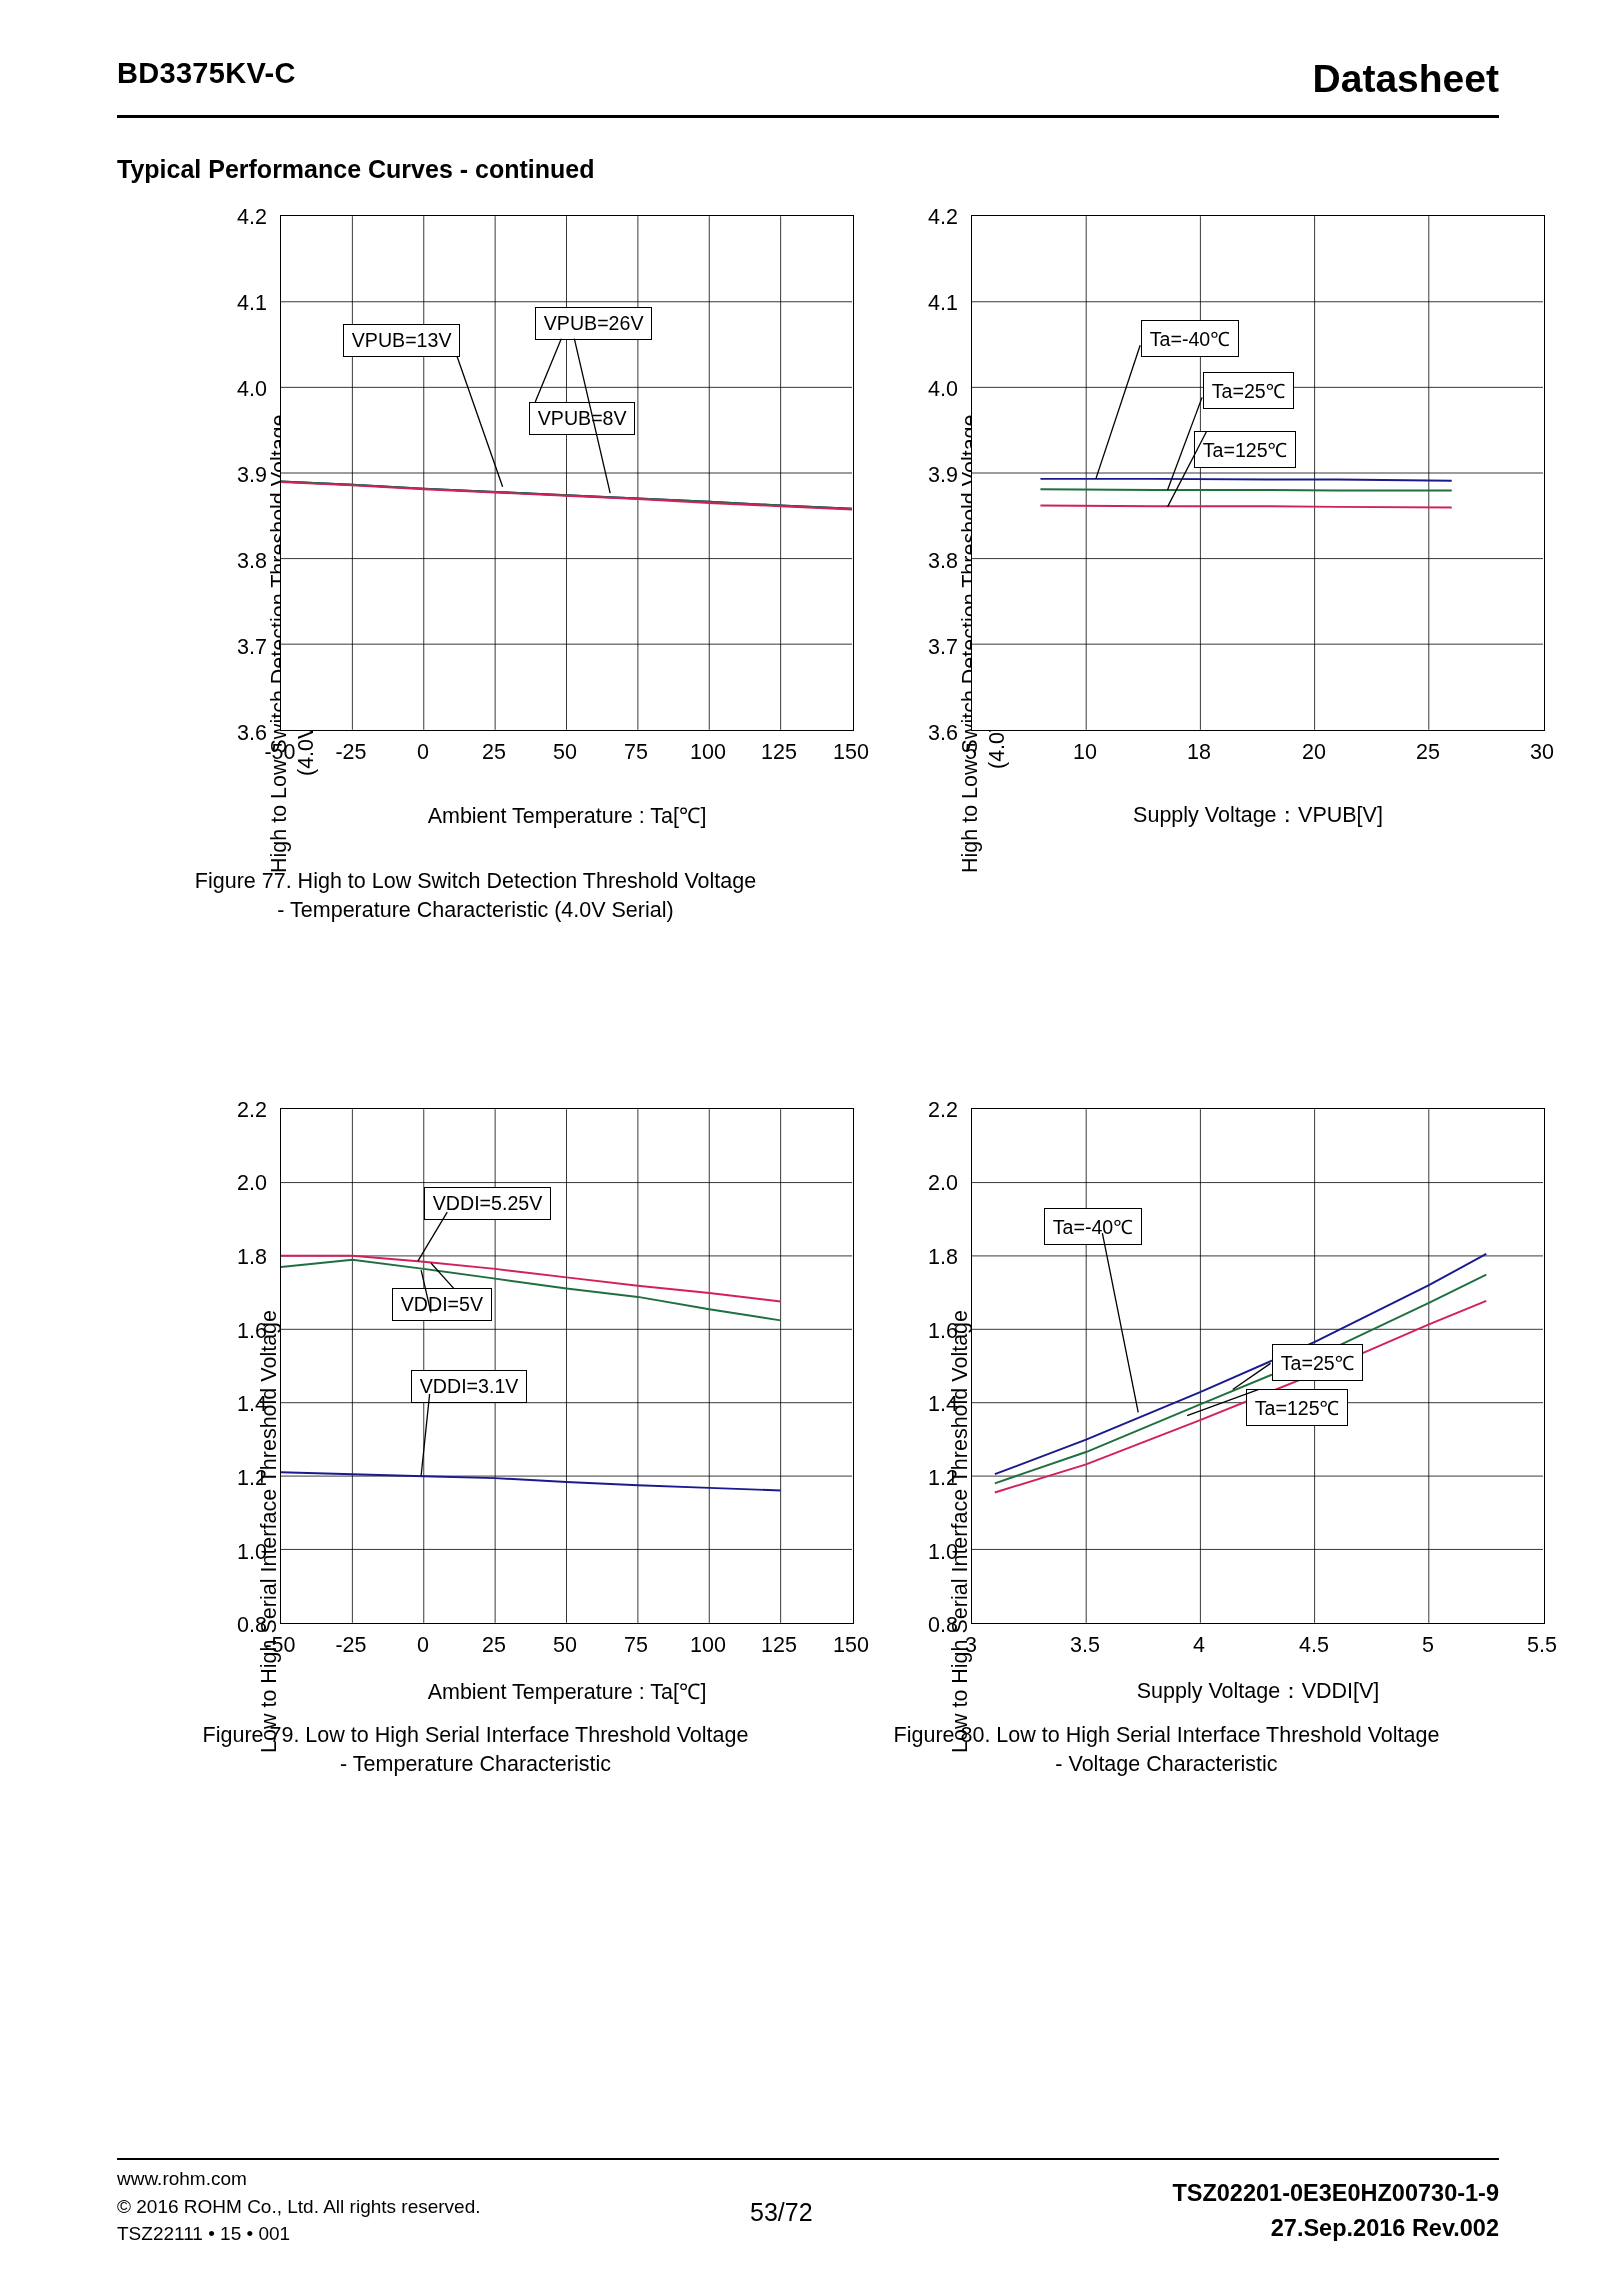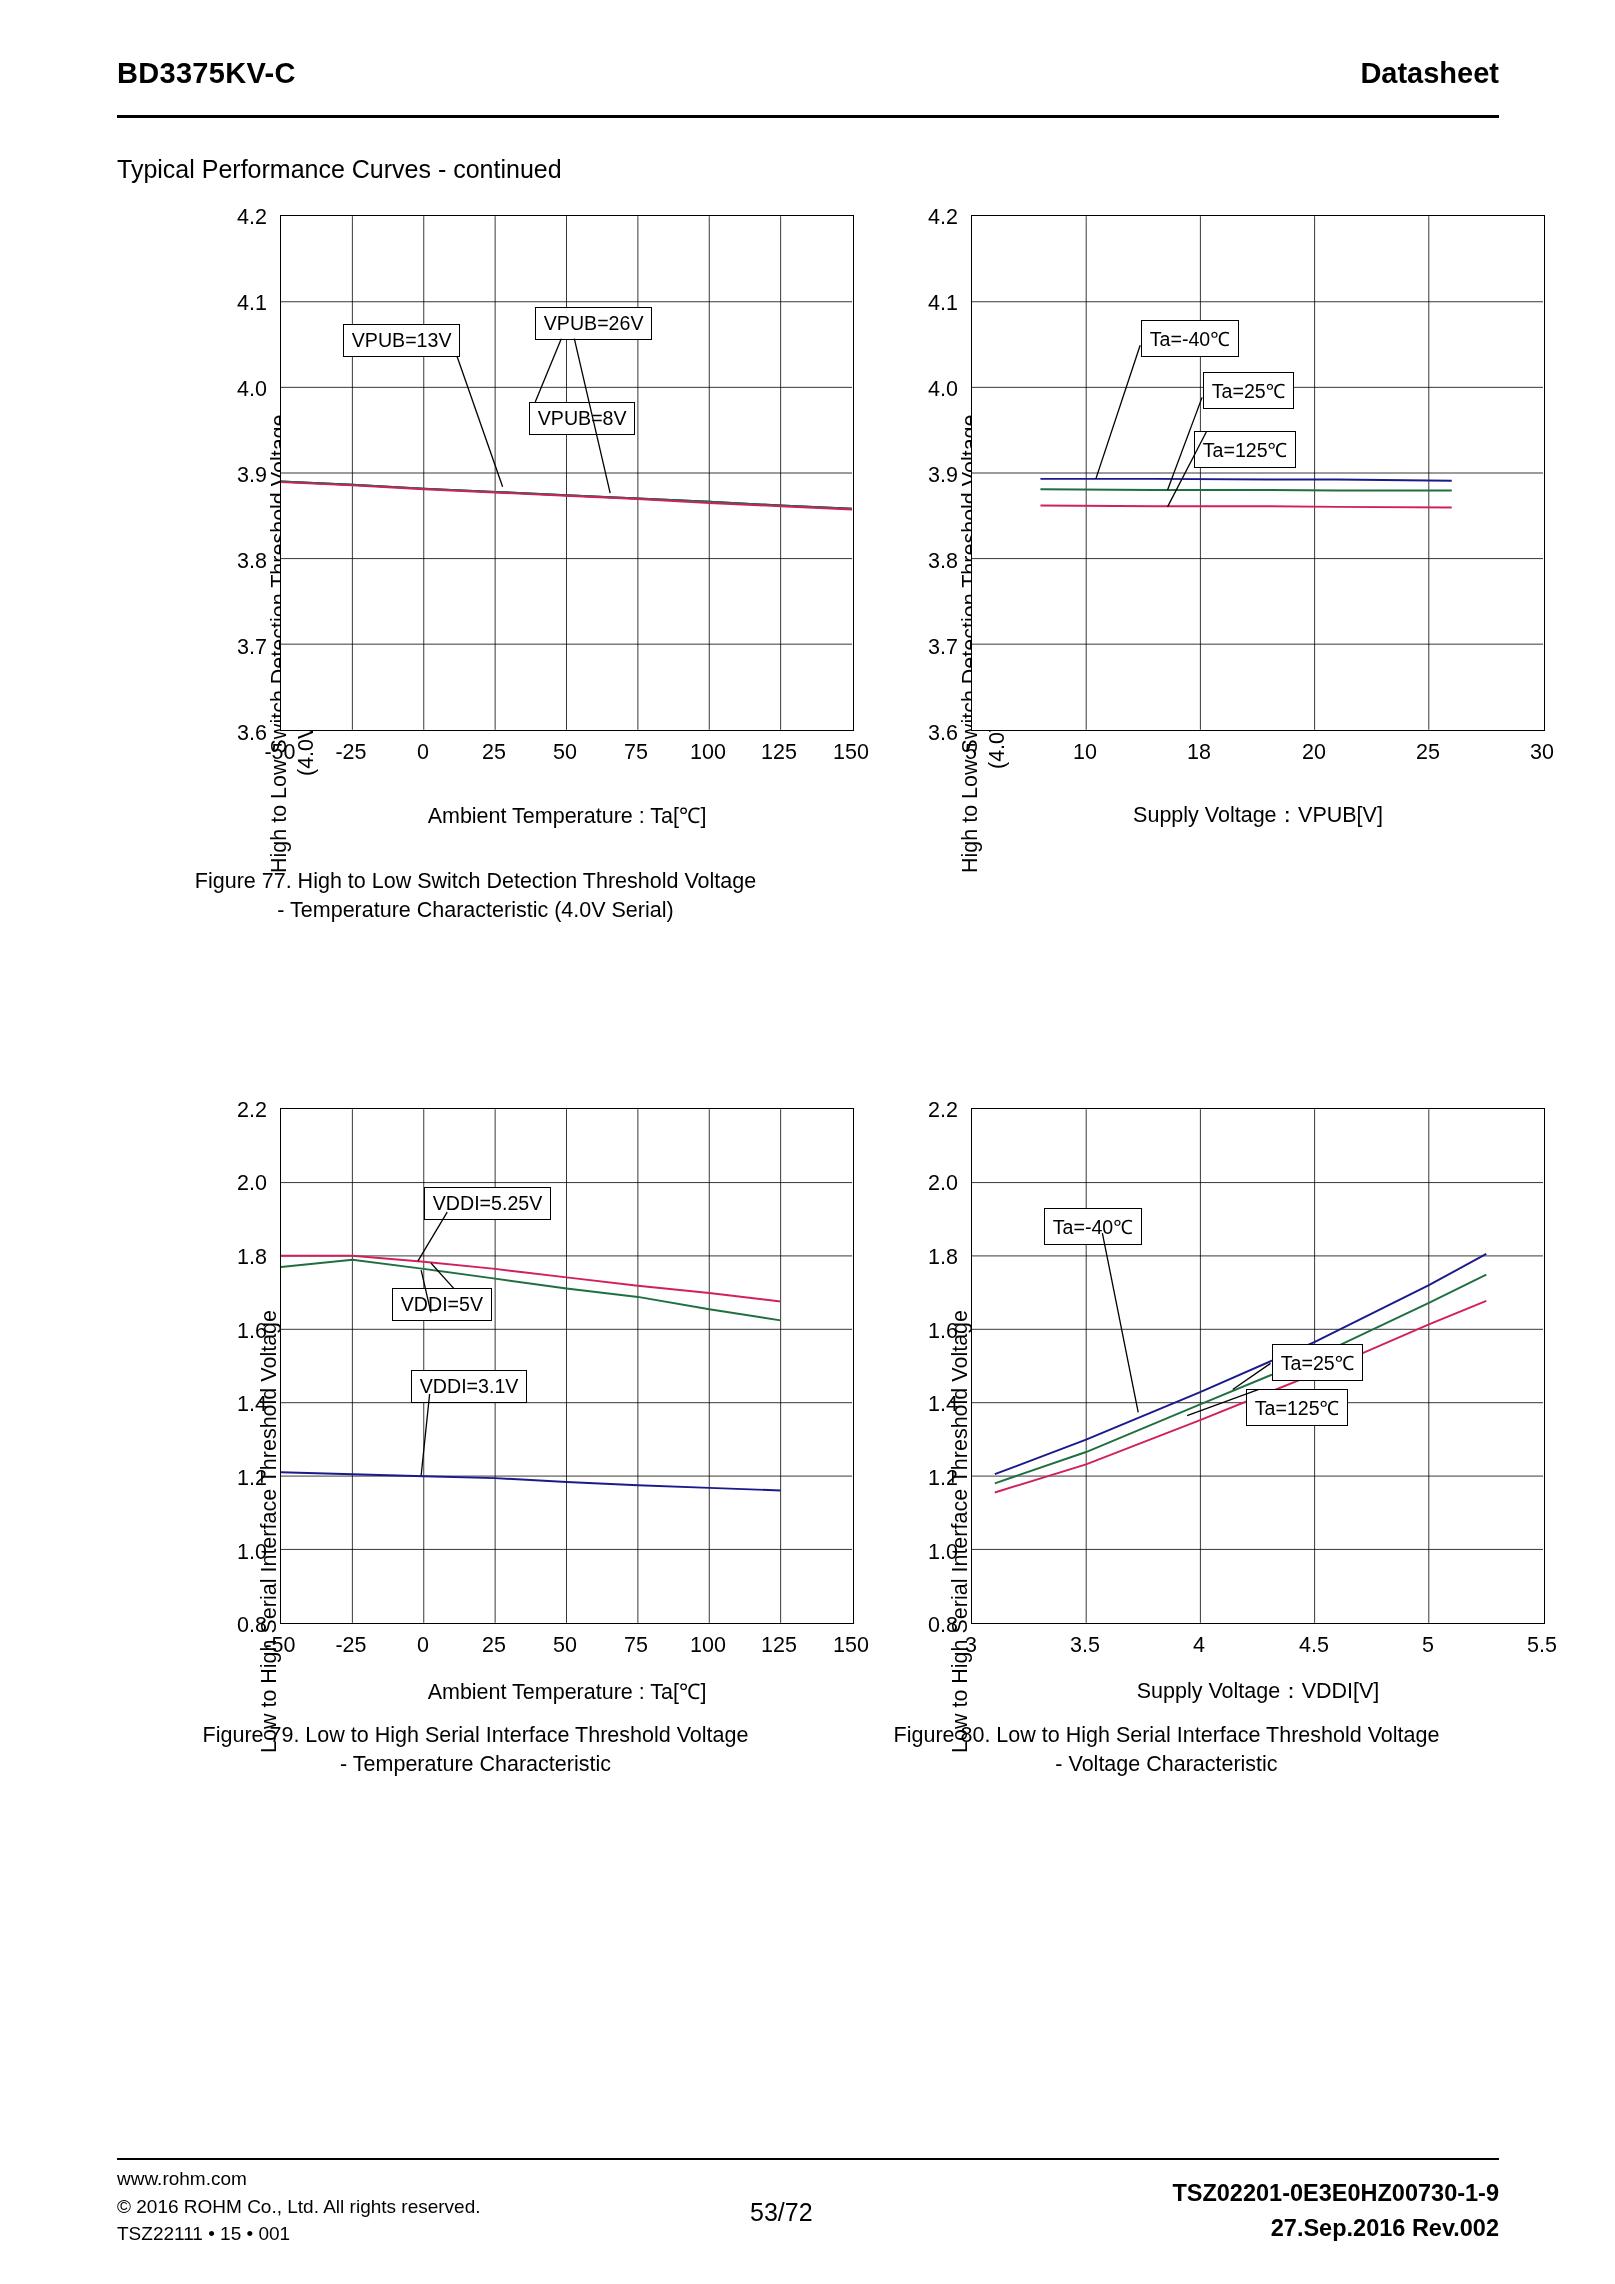--- a/index.html
+++ b/index.html
@@ -16,29 +16,29 @@
   
   .hdr {
     position:absolute; left:117px; top:57px; width:1382px; height:55px;
   }
   .hdr-left {
     position:absolute; left:0; top:0;
     font-size:29px; font-weight:bold; letter-spacing:0.3px;
   }
   .hdr-right {
     position:absolute; right:0; top:0;
-    font-size:29px; font-weight:bold;
+    font-size:39px; font-weight:bold;
   }
   .hdr-rule {
     position:absolute; left:117px; top:115px; width:1382px; height:2.6px;
     background:#000;
   }
   .section-title {
     position:absolute; left:117px; top:155px;
-    font-size:25px; font-weight:normal;
+    font-size:25px; font-weight:bold;
   }
   
   .fig {
     position:absolute;
   }
   .plot {
     position:absolute;
     border:1.3px solid #000;
     background:#fff;
     box-sizing:border-box;

